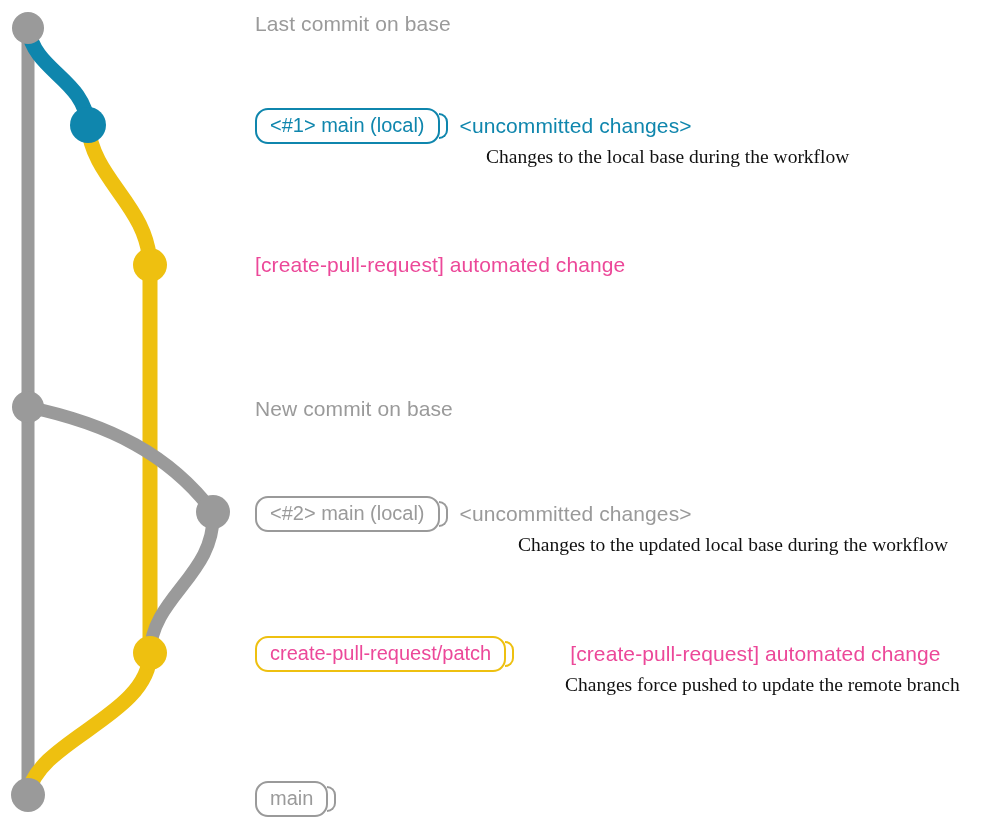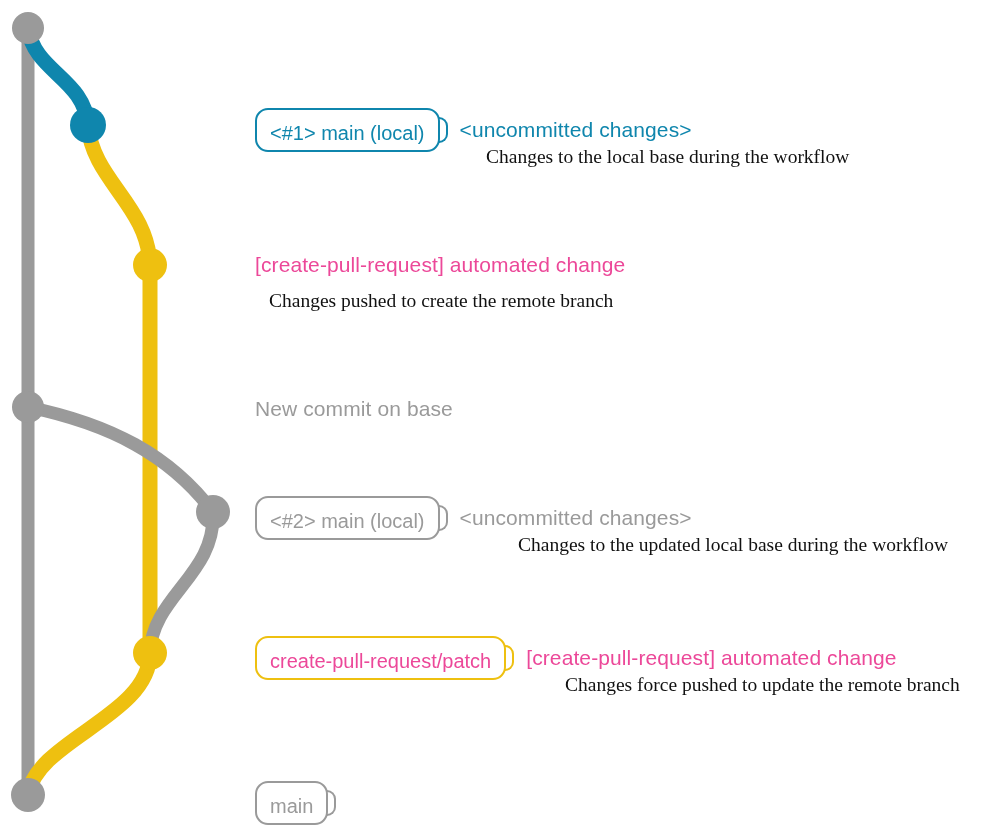--- a/index.html
+++ b/index.html
@@ -34,21 +34,21 @@
   }
   .plain-label {
     font-family: "Liberation Sans", sans-serif;
     font-size: 21px;
     letter-spacing: 0.1px;
   }
   .pill {
     display: inline-block;
     border: 2px solid;
     border-radius: 13px;
-    padding: 12px 13px 5px 13px;
+    padding: 4px 13px 5px 13px;
     font-family: "Liberation Sans", sans-serif;
     font-size: 20px;
     line-height: 1.15;
     background: #ffffff;
     position: relative;
   }
   .pill-wrap {
     position: relative;
     display: inline-flex;
     align-items: center;
@@ -103,49 +103,51 @@
 
     <circle cx="28" cy="28" r="16" fill="#9a9a9a"></circle>
     <circle cx="88" cy="125" r="18" fill="#0f86ad"></circle>
     <circle cx="150" cy="265" r="17" fill="#eec010"></circle>
     <circle cx="28" cy="407" r="16" fill="#9a9a9a"></circle>
     <circle cx="213" cy="512" r="17" fill="#9a9a9a"></circle>
     <circle cx="150" cy="653" r="17" fill="#eec010"></circle>
     <circle cx="28" cy="795" r="17" fill="#9a9a9a"></circle>
   </svg>
 
+  <div class="row" style="left:255px; top:12px;">
+    <span class="plain-label c-gray">Last commit on base</span>
+  </div>
 
   <div class="row" style="left:255px; top:108px;">
     <span class="pill-wrap">
       <span class="pill c-teal">&lt;#1&gt; main (local)</span>
       <span class="pill-tail c-teal"></span>
     </span>
     <span class="msg c-teal">&lt;uncommitted changes&gt;</span>
   </div>
   <div class="sub" style="left:486px; top:146px;">Changes to the local base during the workflow</div>
 
   <div class="row" style="left:255px; top:253px;">
     <span class="plain-label c-yellow">[create-pull-request] automated change</span>
   </div>
-  <div class="sub" style="left:269px; top:290px;">Changes pushed to create the remote branch</div>
 
   <div class="row" style="left:255px; top:397px;">
     <span class="plain-label c-gray">New commit on base</span>
   </div>
 
   <div class="row" style="left:255px; top:496px;">
     <span class="pill-wrap">
       <span class="pill c-gray">&lt;#2&gt; main (local)</span>
       <span class="pill-tail c-gray"></span>
     </span>
     <span class="msg c-gray">&lt;uncommitted changes&gt;</span>
   </div>
   <div class="sub" style="left:486px; top:534px;margin-left:32px;">Changes to the updated local base during the workflow</div>
 
-  <div class="row" style="left:255px; top:636px;">
+  <div class="row" style="left:255px; top:636px;gap:44px;">
     <span class="pill-wrap">
       <span class="pill c-yellow">create-pull-request/patch</span>
       <span class="pill-tail c-yellow"></span>
     </span>
     <span class="msg c-yellow">[create-pull-request] automated change</span>
   </div>
   <div class="sub" style="left:565px; top:674px;">Changes force pushed to update the remote branch</div>
 
   <div class="row" style="left:255px; top:781px;gap:24px;">
     <span class="pill-wrap">

